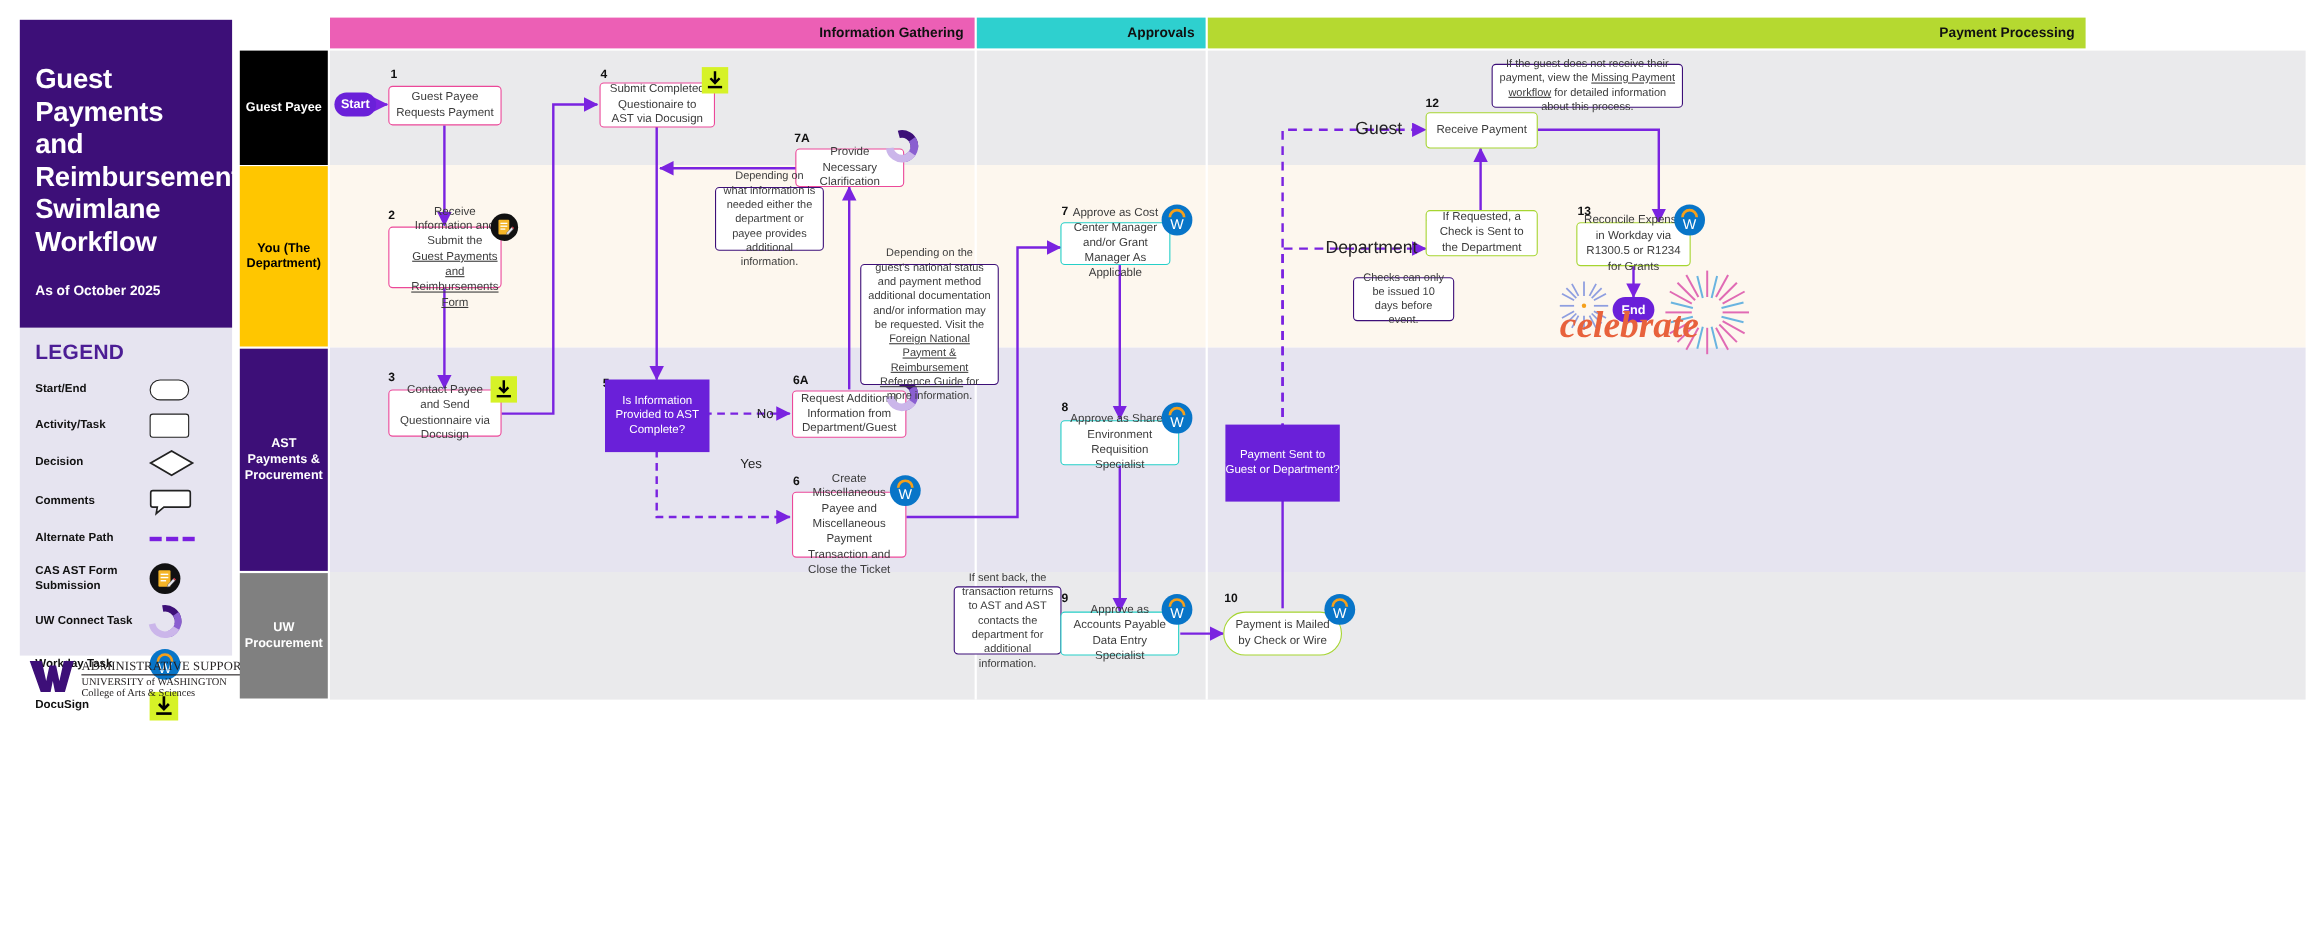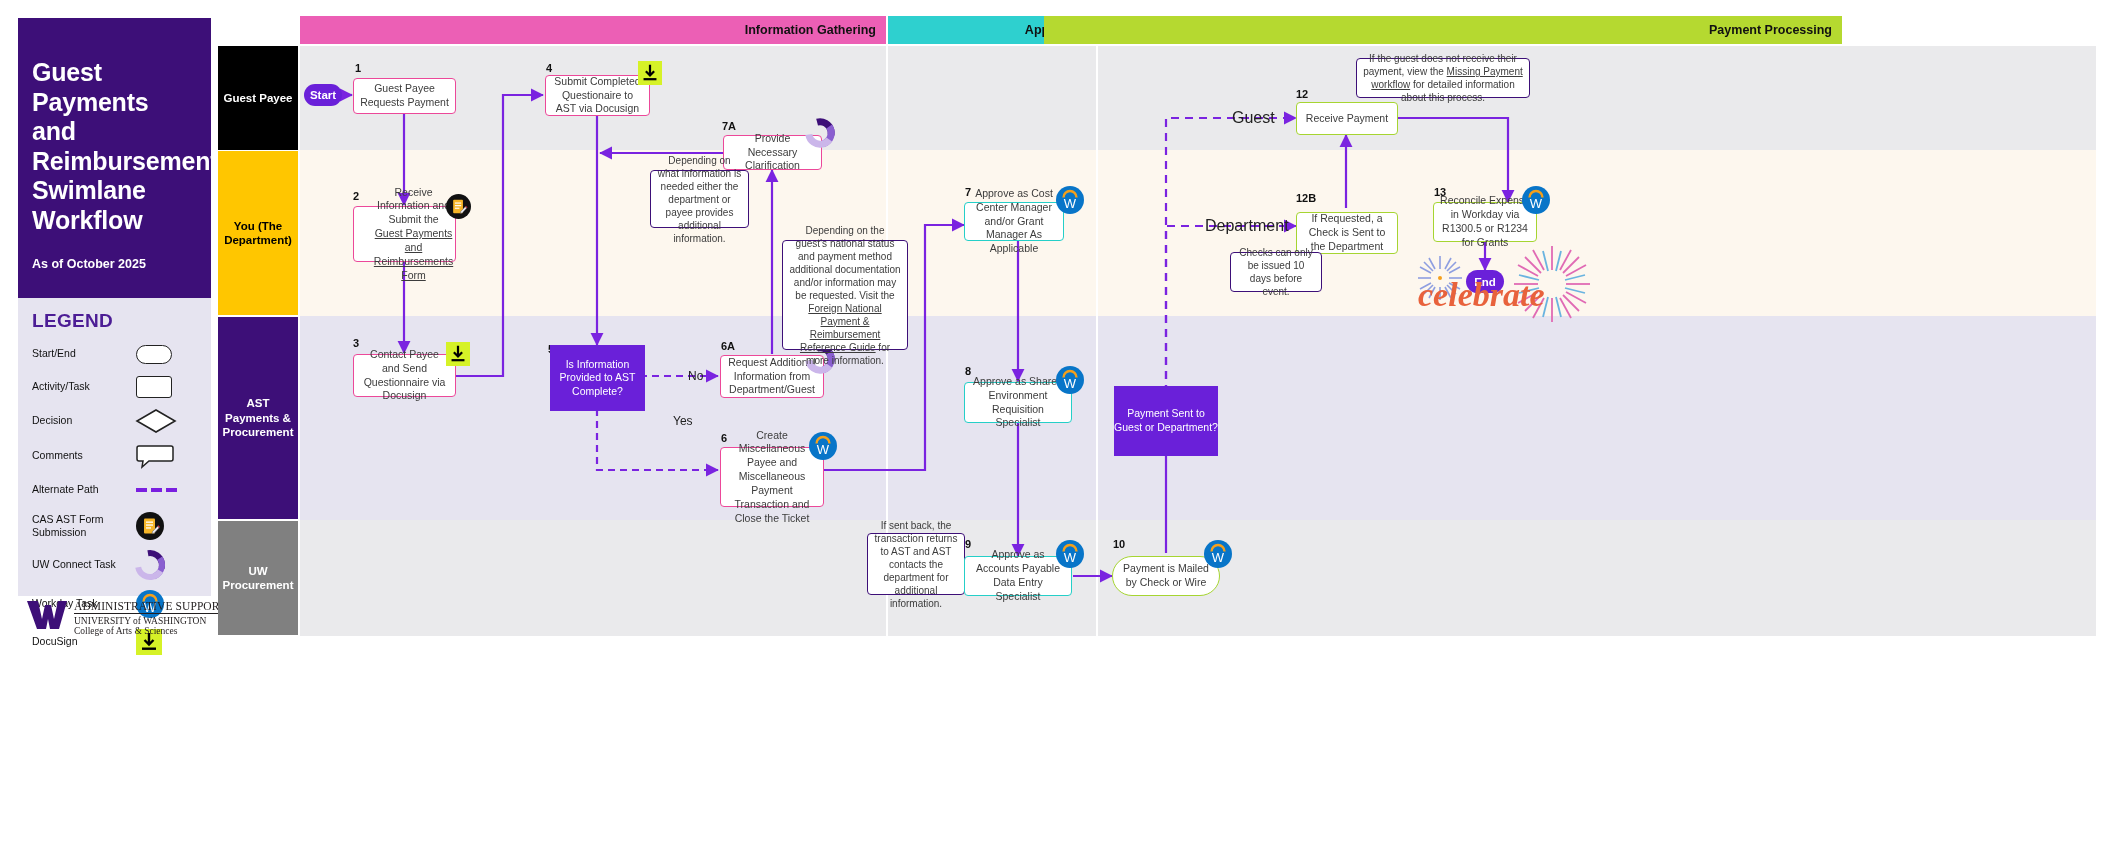--- a/index.html
+++ b/index.html
@@ -14,21 +14,21 @@
 
   
   #left-panel { left:18px; top:18px; width:193px; height:280px; background:#3d0f78; color:#fff; padding:14px 14px 0 14px; }
   #left-subtitle { font-size:12.5px; font-weight:bold; line-height:1.3; }
   #left-title { font-size:25px; font-weight:bold; line-height:1.18; margin-top:26px; letter-spacing:-0.2px;}
   #left-date { font-size:12.5px; font-weight:bold; margin-top:22px; }
 
   #legend-panel { left:18px; top:298px; width:193px; height:298px; background:#e6e4f0; padding:12px 14px; }
   #legend-title { font-size:19px; font-weight:bold; color:#4c1d95; letter-spacing:.3px; }
   .legend-row { display:flex; align-items:center; margin-top:11px; min-height:22px; }
-  .legend-label { font-size:10.5px; font-weight:normal; color:#111; width:104px; line-height:1.25; }
+  .legend-label { font-size:10.5px; font-weight:bold; color:#111; width:104px; line-height:1.25; }
   .legend-art { width:58px; display:flex; align-items:center; justify-content:flex-start;}
 
   .lg-startend { width:36px; height:19px; border:1.6px solid #222; border-radius:10px; background:#fff; }
   .lg-task { width:36px; height:22px; border:1.6px solid #222; border-radius:3px; background:#fff; }
   .lg-comment svg { display:block; }
   .lg-dash { display:flex; gap:4px; align-items:center;}
   .lg-dash i { display:block; width:11px; height:4px; background:#7a1fe0; }
 
   
   #uw-logo { left:18px; top:598px; width:200px; height:60px; display:flex; align-items:flex-start; gap:6px; padding-left:8px;}
@@ -188,21 +188,21 @@
     <div id="uw-line3">College of Arts &amp; Sciences</div>
   </div>
 </div>
 
 <div class="abs phase" style="left:300px; width:586px; background:#ec5fb5;">
   <span>Information Gathering</span>
 </div>
 <div class="abs phase" style="left:888px; width:208px; background:#2ed0cf;">
   <span>Approvals</span>
 </div>
-<div class="abs phase" style="left:1044px; width:798px; background:#b5d930;">
+<div class="abs phase" style="left:1098px; width:798px; background:#b5d930;">
   <span>Payment Processing</span>
 </div>
 
 <div class="abs lane-bg" style="top:46px; height:104px; background:#eaeaec;"></div>
 <div class="abs lane-bg" style="top:150px; height:166px; background:#fdf7ee;"></div>
 <div class="abs lane-bg" style="top:316px; height:204px; background:#e6e4f0;"></div>
 <div class="abs lane-bg" style="top:520px; height:116px; background:#eaeaec;"></div>
 
 <div class="abs col-div" style="left:886px;"></div>
 <div class="abs col-div" style="left:1096px;"></div>
@@ -445,21 +445,21 @@
 <div class="abs nodenum" style="left:1296px; top:88px;">12</div>
 <div class="abs node green" style="left:1296px; top:102px; width:102px; height:33px;">
   <span>Receive Payment</span>
 </div>
 
 <div class="abs comment" style="left:1356px; top:58px; width:174px; height:40px;">
   <span><span>If the guest does not receive their payment, view the </span><u>Missing Payment workflow</u><span> for detailed information about this process.</span></span>
 </div>
 
 <div class="abs nodenum" style="left:1296px; top:192px;">12B</div>
-<div class="abs node green" style="left:1296px; top:212px; width:102px; height:42px;">
+<div class="abs node green" style="left:1296px; top:191px; width:102px; height:42px;">
   <span>If Requested, a Check is Sent to the Department</span>
 </div>
 
 <div class="abs comment" style="left:1230px; top:252px; width:92px; height:40px;">
   <span>Checks can only be issued 10 days before event.</span>
 </div>
 
 <div class="abs nodenum" style="left:1434px; top:186px;">13</div>
 <div class="abs node green" style="left:1433px; top:202px; width:104px; height:40px;">
   <span>Reconcile Expense in Workday via R1300.5 or R1234 for Grants</span>

